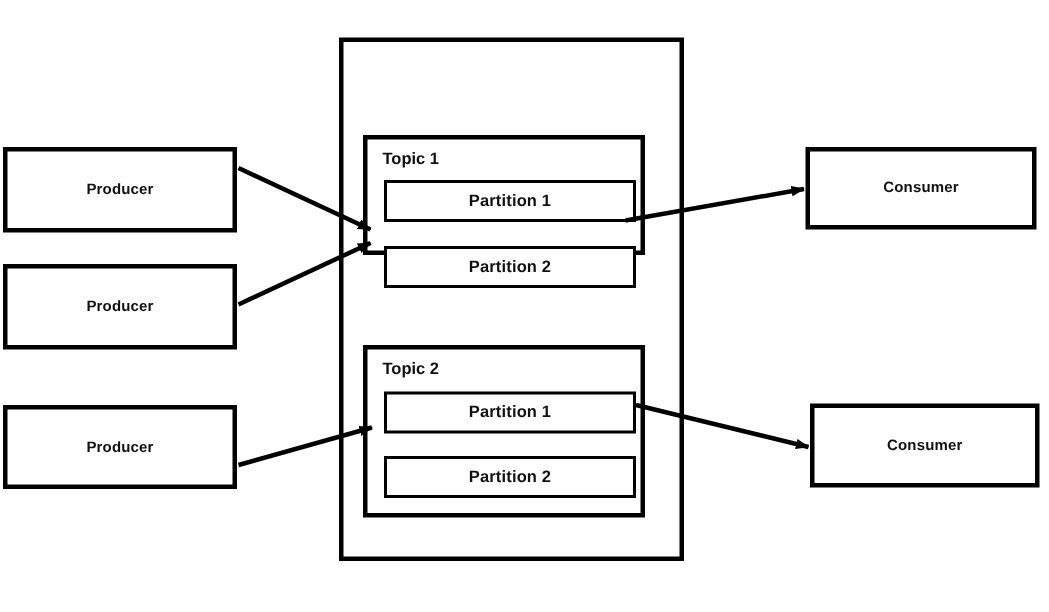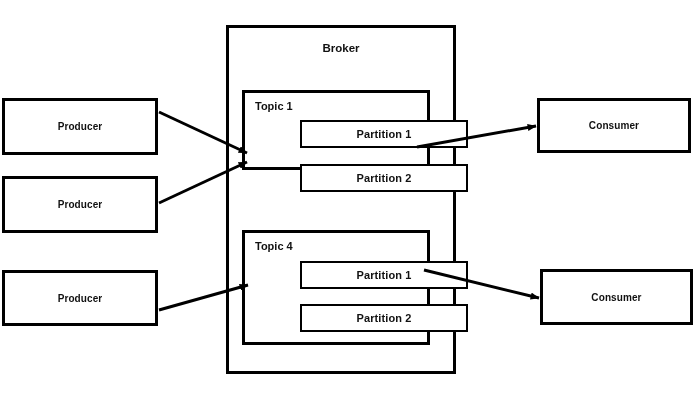--- a/index.html
+++ b/index.html
@@ -63,21 +63,20 @@
     left: 10px;
     top: 7px;
     font-size: 11px;
     font-weight: bold;
     color: #111111;
     white-space: nowrap;
   }
   
   .partition-box {
     border-width: 2px;
-    margin-left: 44px;
   }
   .partition-box .box-label {
     font-size: 11px;
   }
   #arrow-layer {
     position: absolute;
     left: 0;
     top: 0;
     width: 699px;
     height: 408px;
@@ -96,36 +95,35 @@
   <div class="box endpoint" id="producer-2" style="left:2px; top:176px; width:156px; height:57px;">
     <span class="box-label">Producer</span>
   </div>
 
   <div class="box endpoint" id="producer-3" style="left:2px; top:270px; width:156px; height:56px;">
     <span class="box-label">Producer</span>
   </div>
 
   <div class="box" id="broker-box" style="left:226px; top:25px; width:230px; height:349px;">
 
-    <div id="broker-title">Broker</div>
 
     <div class="box topic-box" id="topic-1" style="left:13px; top:62px; width:188px; height:80px;">
       <div class="topic-title">Topic 1</div>
 
       <div class="box partition-box" style="left:11px; top:27px; width:168px; height:28px;">
         <span class="box-label">Partition 1</span>
       </div>
 
       <div class="box partition-box" style="left:11px; top:71px; width:168px; height:28px;">
         <span class="box-label">Partition 2</span>
       </div>
     </div>
 
     <div class="box topic-box" id="topic-2" style="left:13px; top:202px; width:188px; height:115px;">
-      <div class="topic-title">Topic 4</div>
+      <div class="topic-title">Topic 2</div>
 
       <div class="box partition-box" style="left:11px; top:28px; width:168px; height:28px;">
         <span class="box-label">Partition 1</span>
       </div>
 
       <div class="box partition-box" style="left:11px; top:71px; width:168px; height:28px;">
         <span class="box-label">Partition 2</span>
       </div>
     </div>
   </div>

